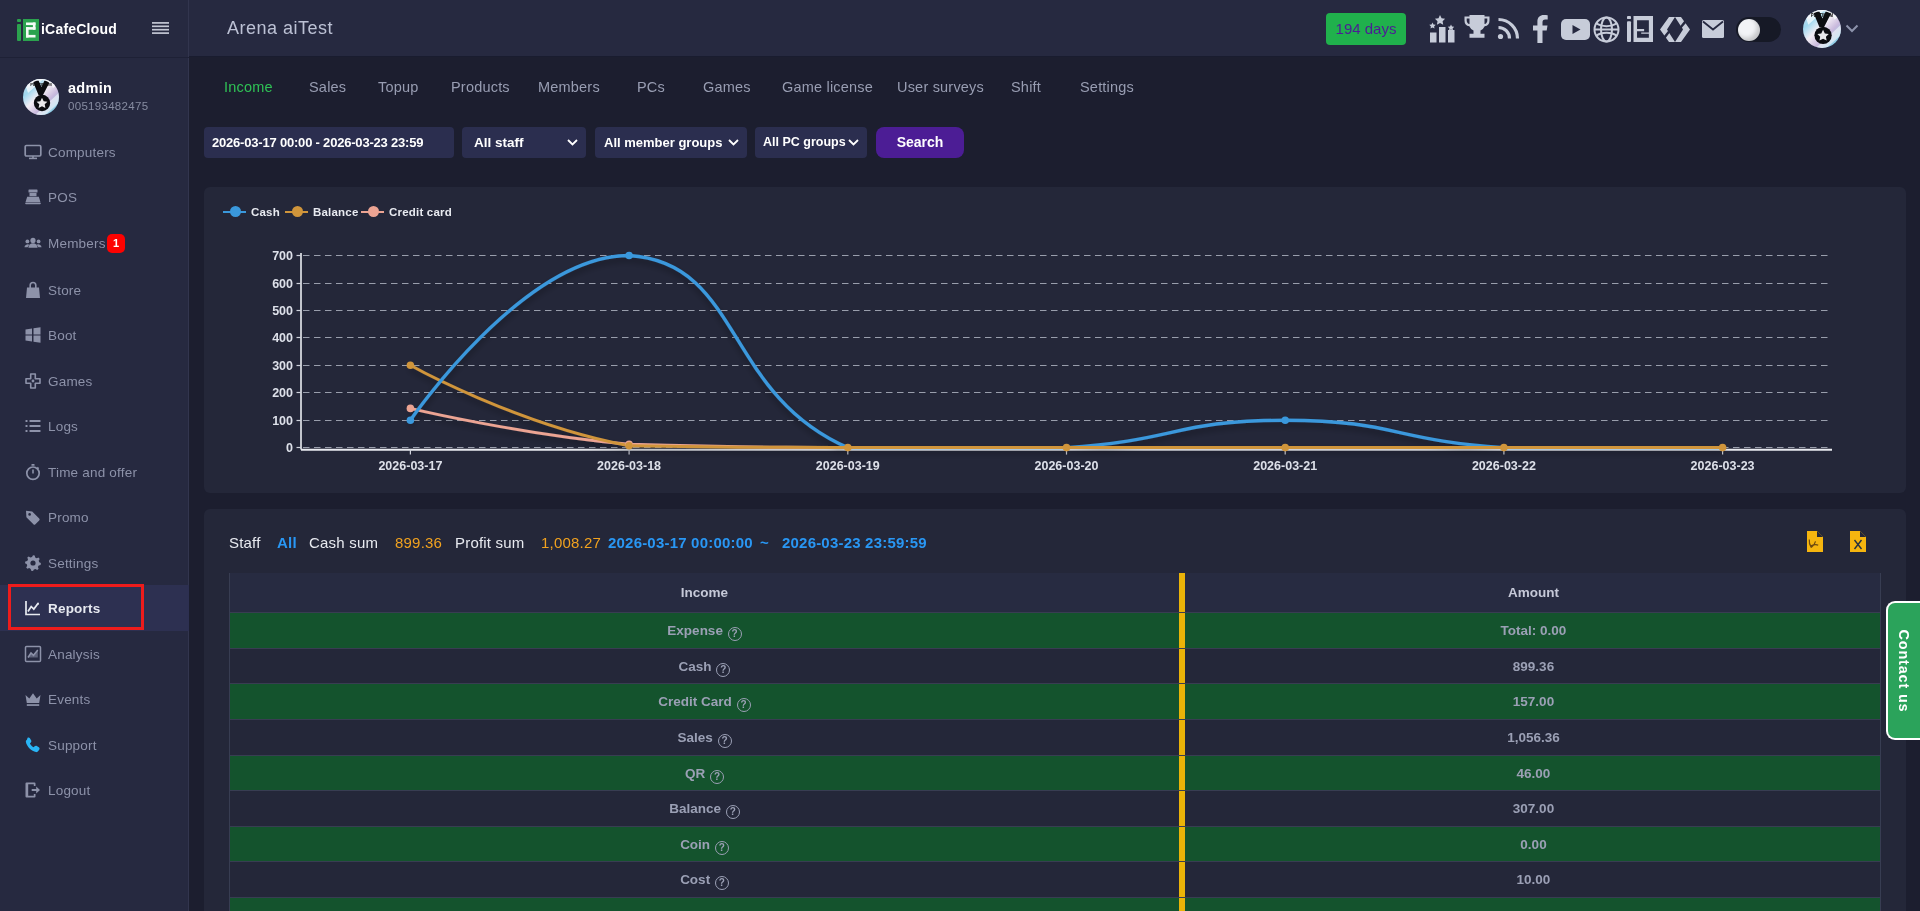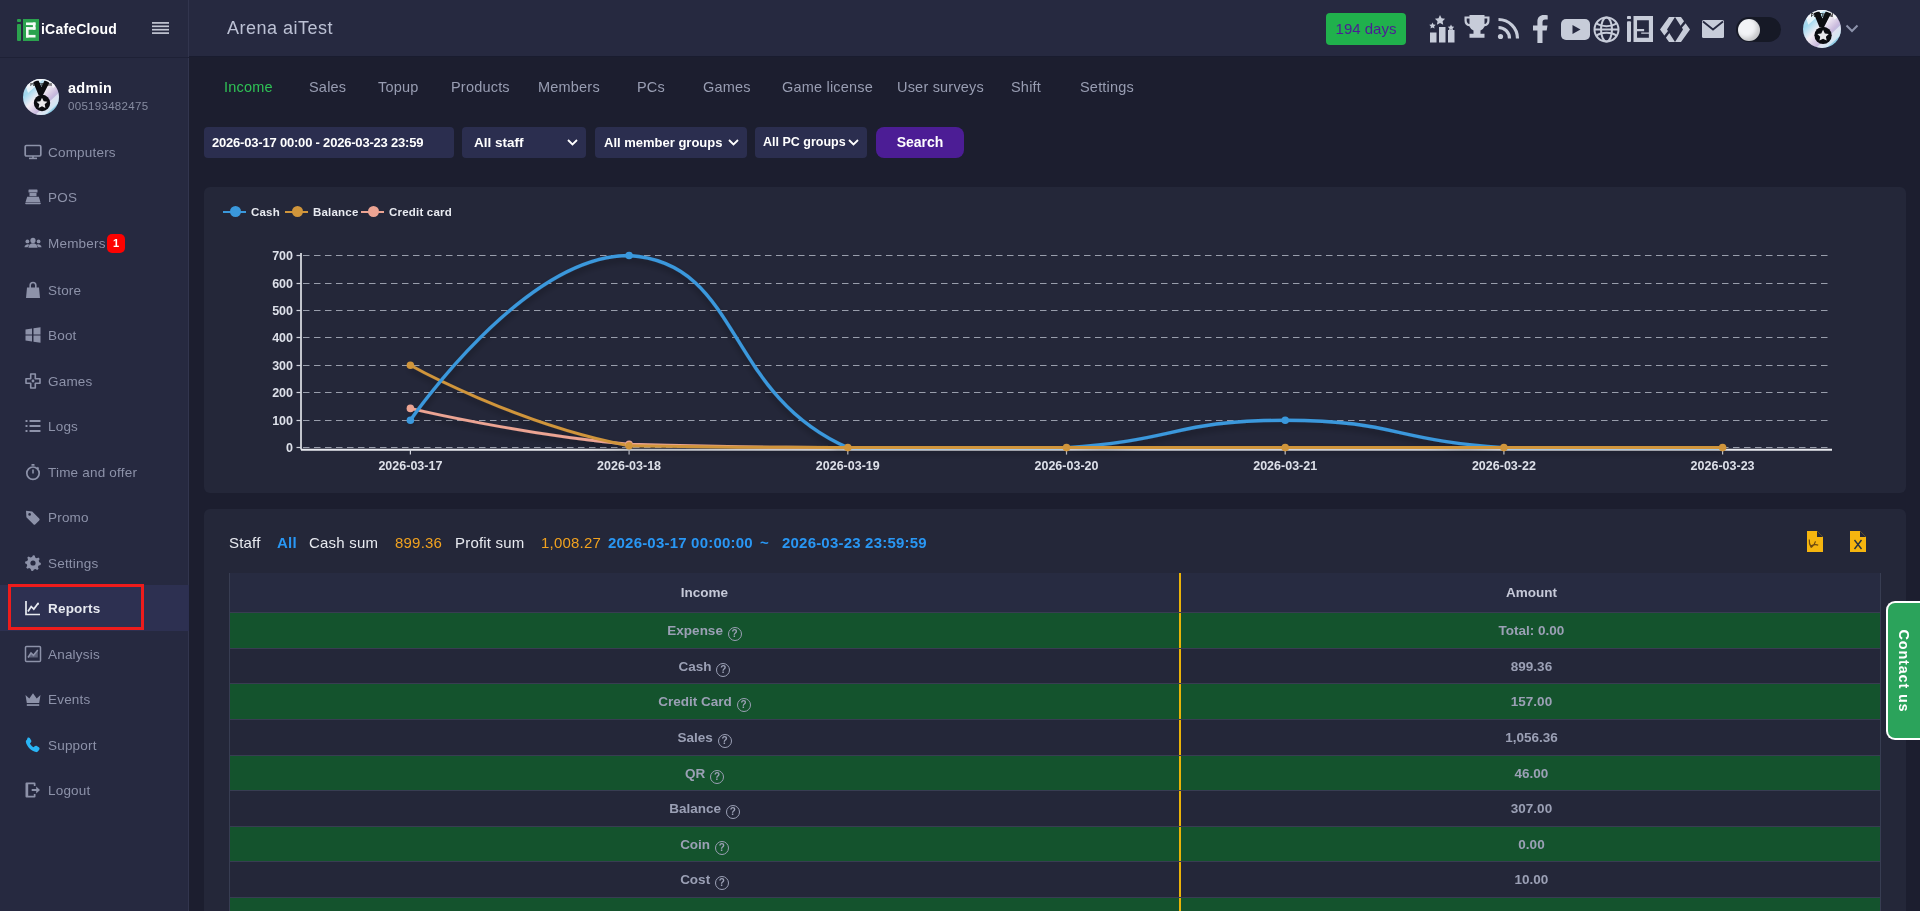--- a/index.html
+++ b/index.html
@@ -42,21 +42,21 @@
 
 
 .sum { position:absolute; top:534px; font-size:15px; color:#e8eaf0; letter-spacing:0.2px; }
 .sum.blue { color:#2997f4;font-weight:bold; }
 .sum.orange { color:#f1a21f; }
 
 
 #tbl { position:absolute; left:229px; top:573px; width:1652px; border-left:1px solid #383d52; border-right:1px solid #383d52; }
 .trow { position:relative; width:100%; border-top:1px solid #383d52; }
 .trow .c1 { position:absolute; left:0; top:0; width:949px; height:100%; text-align:center; }
-.trow .c2 { position:absolute; left:949px; top:0; width:703px; height:100%; text-align:center; border-left:2px solid #eab308; }
+.trow .c2 { position:absolute; left:949px; top:0; width:703px; height:100%; text-align:center; border-left:6px solid #eab308; }
 .trow span.inner { display:inline-block; font-size:13.5px; font-weight:bold; color:#9ba0b5; }
 .qm { display:inline-block; width:14px; height:14px; border:1.2px solid #9ba0b5; border-radius:50%; font-size:10px; line-height:12px; text-align:center; vertical-align:-2px; margin-left:1px; font-weight:bold; }
 
 
 .trow { height:35.6px; }
 .trow.odd { background:#14532d; }
 .trow .inner { line-height:35.6px; }
 
 #contact { position:absolute; right:0; top:601px; width:34px; height:139px; background:#2ba35b; border:2.5px solid #fff; border-right:none; border-radius:9px 0 0 9px; z-index:50; }
 #contact span { position:absolute; left:50%; top:50%; transform:translate(-50%,-50%); writing-mode:vertical-rl; color:#fff; font-size:14.5px; font-weight:bold; letter-spacing:0.8px; white-space:nowrap; }

